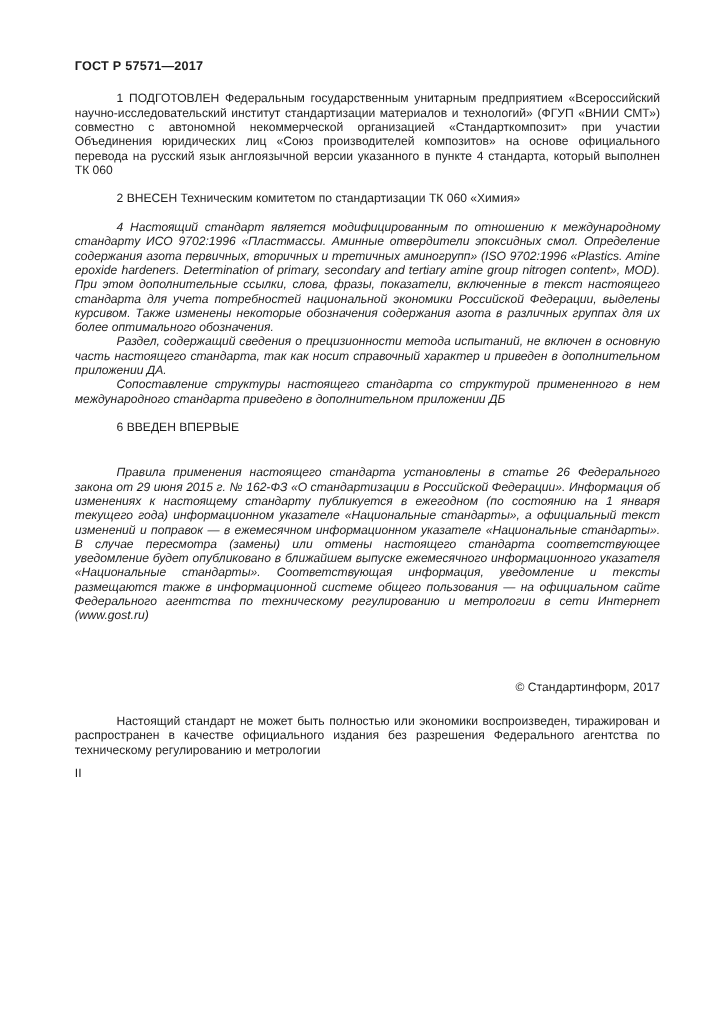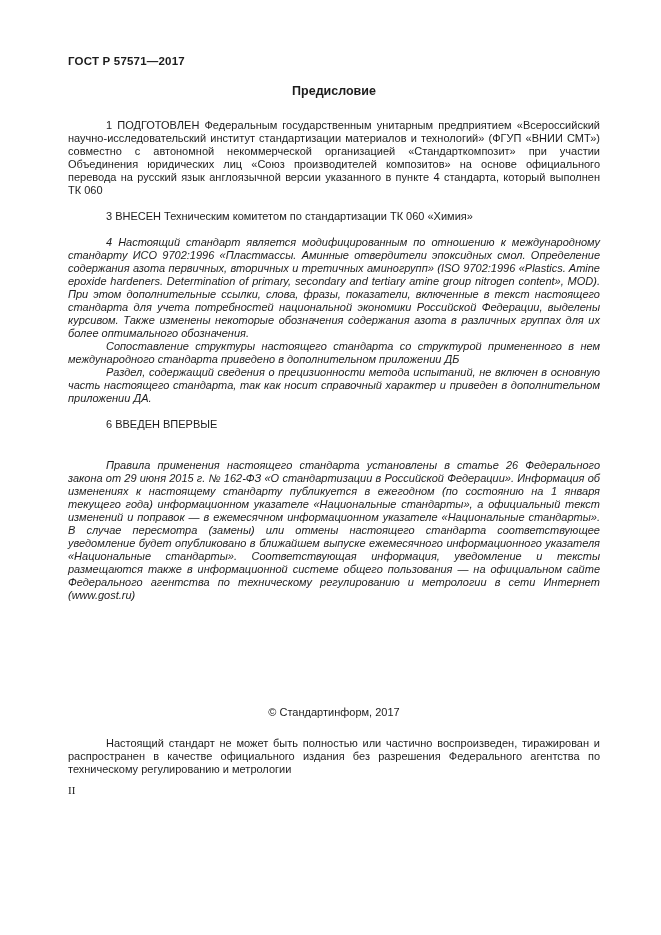--- a/index.html
+++ b/index.html
@@ -44,56 +44,54 @@
   .clause-group .para {
     margin: 0;
     font-style: italic;
   }
   .rules-note {
     font-style: italic;
     margin-top: 28px;
   }
   .copyright {
     font-size: 11px;
-    text-align: center;
-    margin-top: 104px;
+    text-align: right;
+    margin-top: 52px;
     margin-bottom: 19px;
   }
   .footer-note {
     margin-bottom: 0;
   }
   .page-number {
     font-size: 11px;
     margin-top: 8px;
-    font-family: Liberation Serif, serif;
   }
 </style>
 </head>
 <body>
 
 <div class="page">
 
   <div class="doc-number">ГОСТ Р 57571—2017</div>
 
-  <h1 class="page-title">Предисловие</h1>
 
   <p class="para">1 ПОДГОТОВЛЕН Федеральным государственным унитарным предприятием «Всероссийский научно-исследовательский институт стандартизации материалов и технологий» (ФГУП «ВНИИ СМТ») совместно с автономной некоммерческой организацией «Стандарткомпозит» при участии Объединения юридических лиц «Союз производителей композитов» на основе официального перевода на русский язык англоязычной версии указанного в пункте 4 стандарта, который выполнен ТК 060</p>
 
-  <p class="para">3 ВНЕСЕН Техническим комитетом по стандартизации ТК 060 «Химия»</p>
+  <p class="para">2 ВНЕСЕН Техническим комитетом по стандартизации ТК 060 «Химия»</p>
 
 
   <div class="clause-group">
     <p class="para">4 Настоящий стандарт является модифицированным по отношению к международному стандарту ИСО 9702:1996 «Пластмассы. Аминные отвердители эпоксидных смол. Определение содержания азота первичных, вторичных и третичных аминогрупп» (ISO 9702:1996 «Plastics. Amine epoxide hardeners. Determination of primary, secondary and tertiary amine group nitrogen content», MOD). При этом дополнительные ссылки, слова, фразы, показатели, включенные в текст настоящего стандарта для учета потребностей национальной экономики Российской Федерации, выделены курсивом. Также изменены некоторые обозначения содержания азота в различных группах для их более оптимального обозначения.</p>
+    <p class="para">Раздел, содержащий сведения о прецизионности метода испытаний, не включен в основную часть настоящего стандарта, так как носит справочный характер и приведен в дополнительном приложении ДА.</p>
     <p class="para">Сопоставление структуры настоящего стандарта со структурой примененного в нем международного стандарта приведено в дополнительном приложении ДБ</p>
-    <p class="para">Раздел, содержащий сведения о прецизионности метода испытаний, не включен в основную часть настоящего стандарта, так как носит справочный характер и приведен в дополнительном приложении ДА.</p>
   </div>
 
   <p class="para">6 ВВЕДЕН ВПЕРВЫЕ</p>
 
   <p class="para rules-note">Правила применения настоящего стандарта установлены в статье 26 Федерального закона от 29 июня 2015 г. № 162-ФЗ «О стандартизации в Российской Федерации». Информация об изменениях к настоящему стандарту публикуется в ежегодном (по состоянию на 1 января текущего года) информационном указателе «Национальные стандарты», а официальный текст изменений и поправок — в ежемесячном информационном указателе «Национальные стандарты». В случае пересмотра (замены) или отмены настоящего стандарта соответствующее уведомление будет опубликовано в ближайшем выпуске ежемесячного информационного указателя «Национальные стандарты». Соответствующая информация, уведомление и тексты размещаются также в информационной системе общего пользования — на официальном сайте Федерального агентства по техническому регулированию и метрологии в сети Интернет (www.gost.ru)</p>
 
   <div class="copyright">© Стандартинформ, 2017</div>
 
-  <p class="para footer-note">Настоящий стандарт не может быть полностью или частично воспроизведен, тиражирован и распространен в качестве официального издания без разрешения Федерального агентства по техническому регулированию и метрологии</p>
+  <p class="para footer-note">Настоящий стандарт не может быть полностью или экономики воспроизведен, тиражирован и распространен в качестве официального издания без разрешения Федерального агентства по техническому регулированию и метрологии</p>
 
   <div class="page-number">II</div>
 
 </div>
 
 </body></html>

